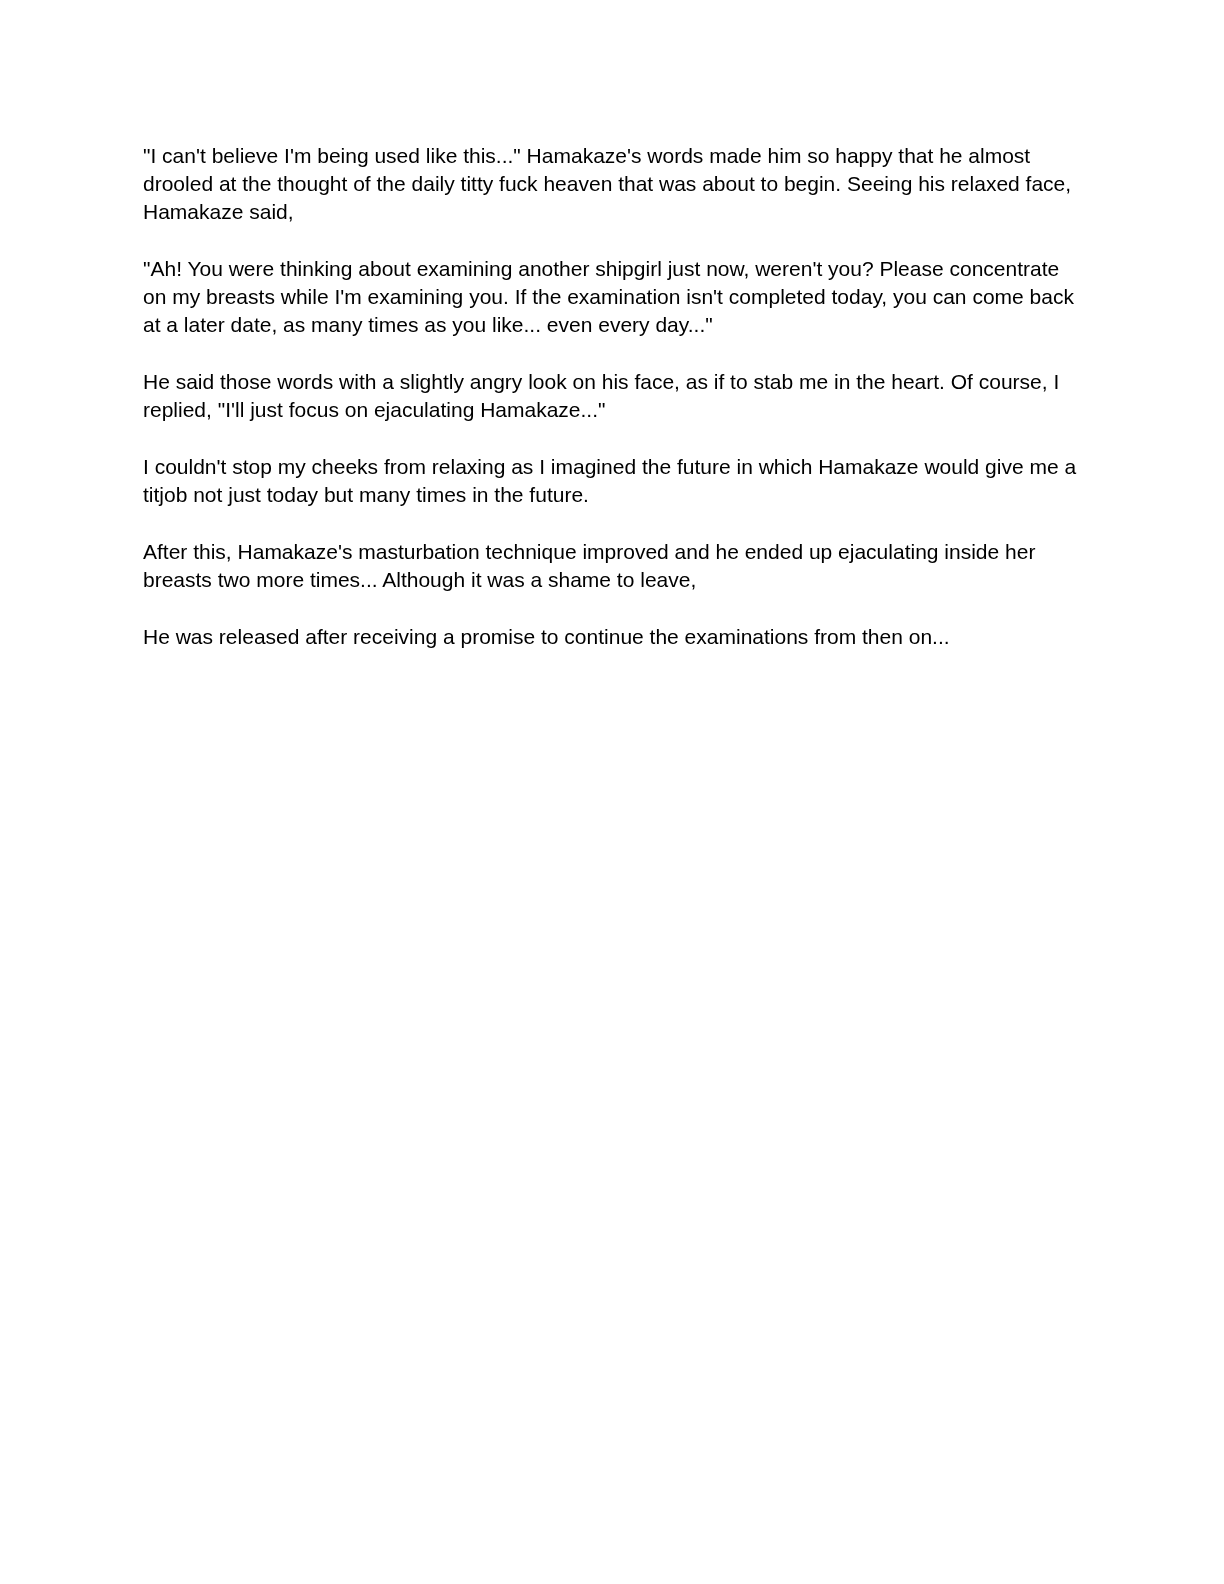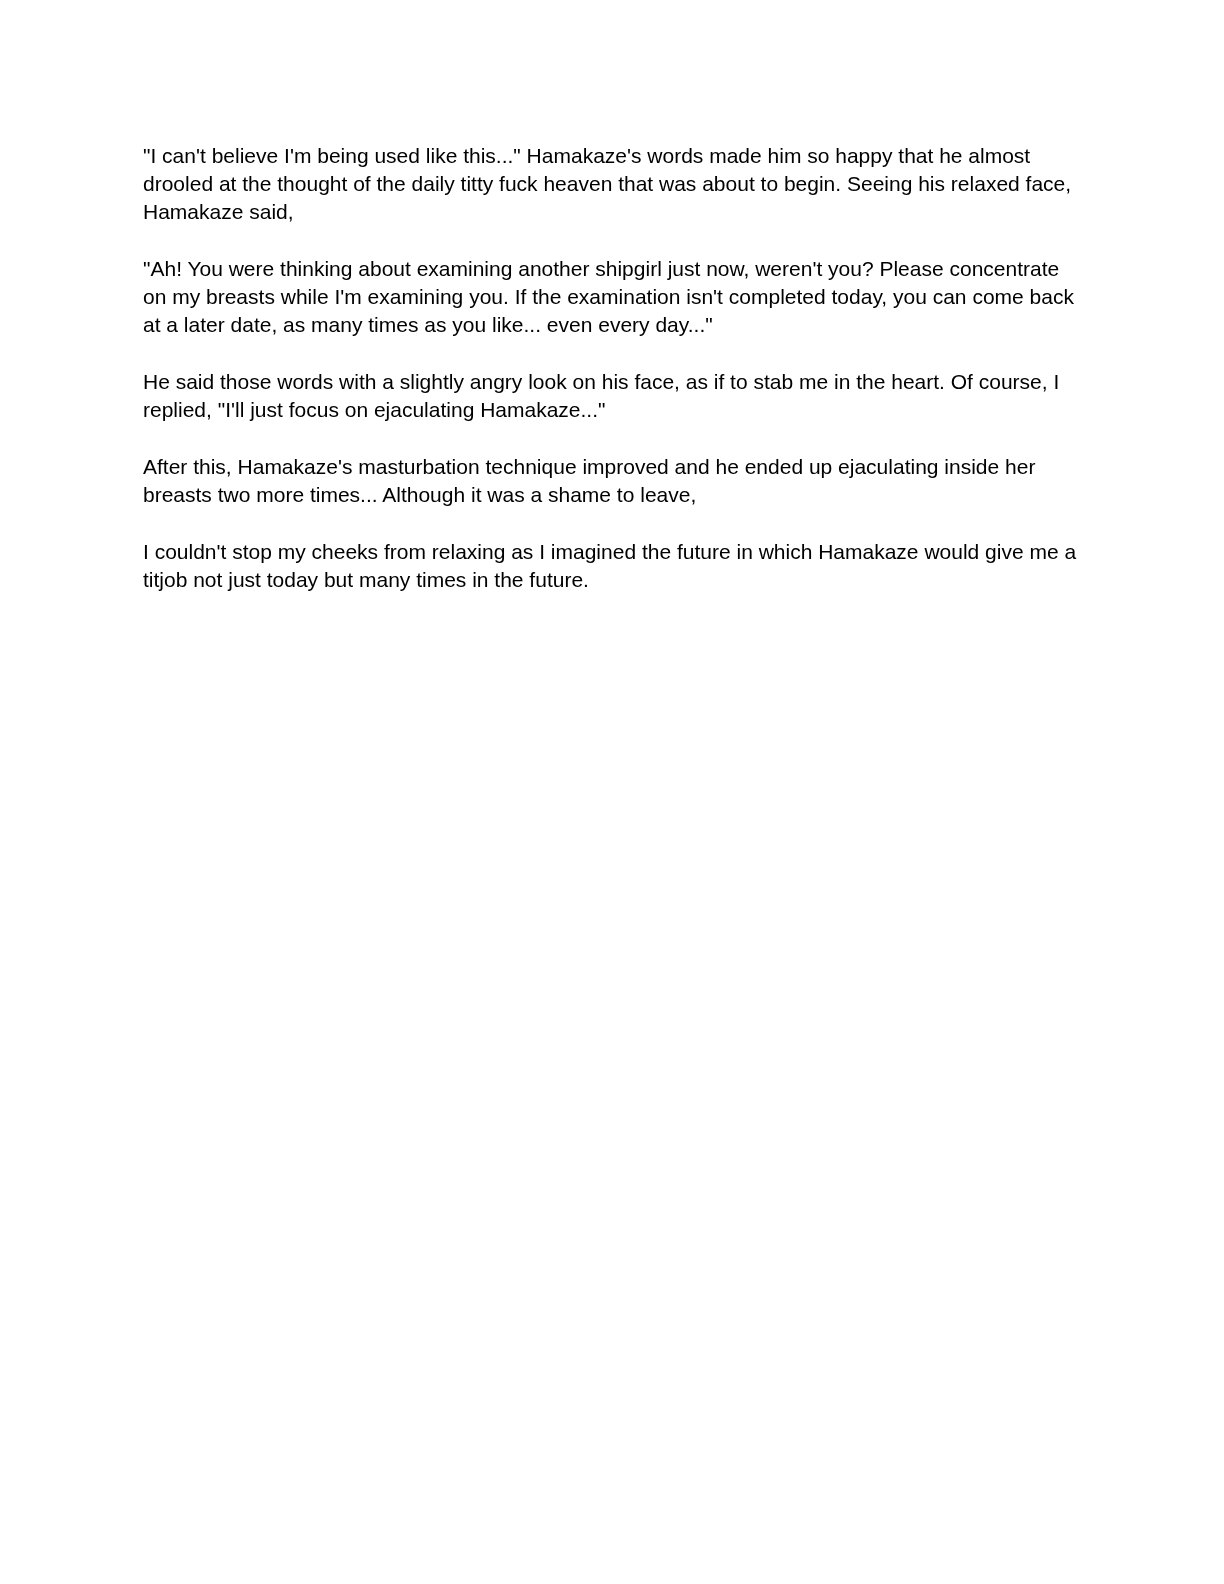--- a/index.html
+++ b/index.html
@@ -33,16 +33,17 @@
   }
 </style>
 </head>
 <body>
 
 <div class="page">
   <div class="text-block">
     <p>"I can't believe I'm being used like this..." Hamakaze's words made him so happy that he almost drooled at the thought of the daily titty fuck heaven that was about to begin. Seeing his relaxed face, Hamakaze said,</p>
     <p>"Ah! You were thinking about examining another shipgirl just now, weren't you? Please concentrate on my breasts while I'm examining you. If the examination isn't completed today, you can come back at a later date, as many times as you like... even every day..."</p>
     <p>He said those words with a slightly angry look on his face, as if to stab me in the heart. Of course, I replied, "I'll just focus on ejaculating Hamakaze..."</p>
+    <p>I couldn't stop my cheeks from relaxing as I imagined the future in which Hamakaze would give me a titjob not just today but many times in the future.</p>
     <p>After this, Hamakaze's masturbation technique improved and he ended up ejaculating inside her breasts two more times... Although it was a shame to leave,</p>
-    <p>I couldn't stop my cheeks from relaxing as I imagined the future in which Hamakaze would give me a titjob not just today but many times in the future.</p>
+    <p>He was released after receiving a promise to continue the examinations from then on...</p>
   </div>
 </div>
 
 </body></html>

